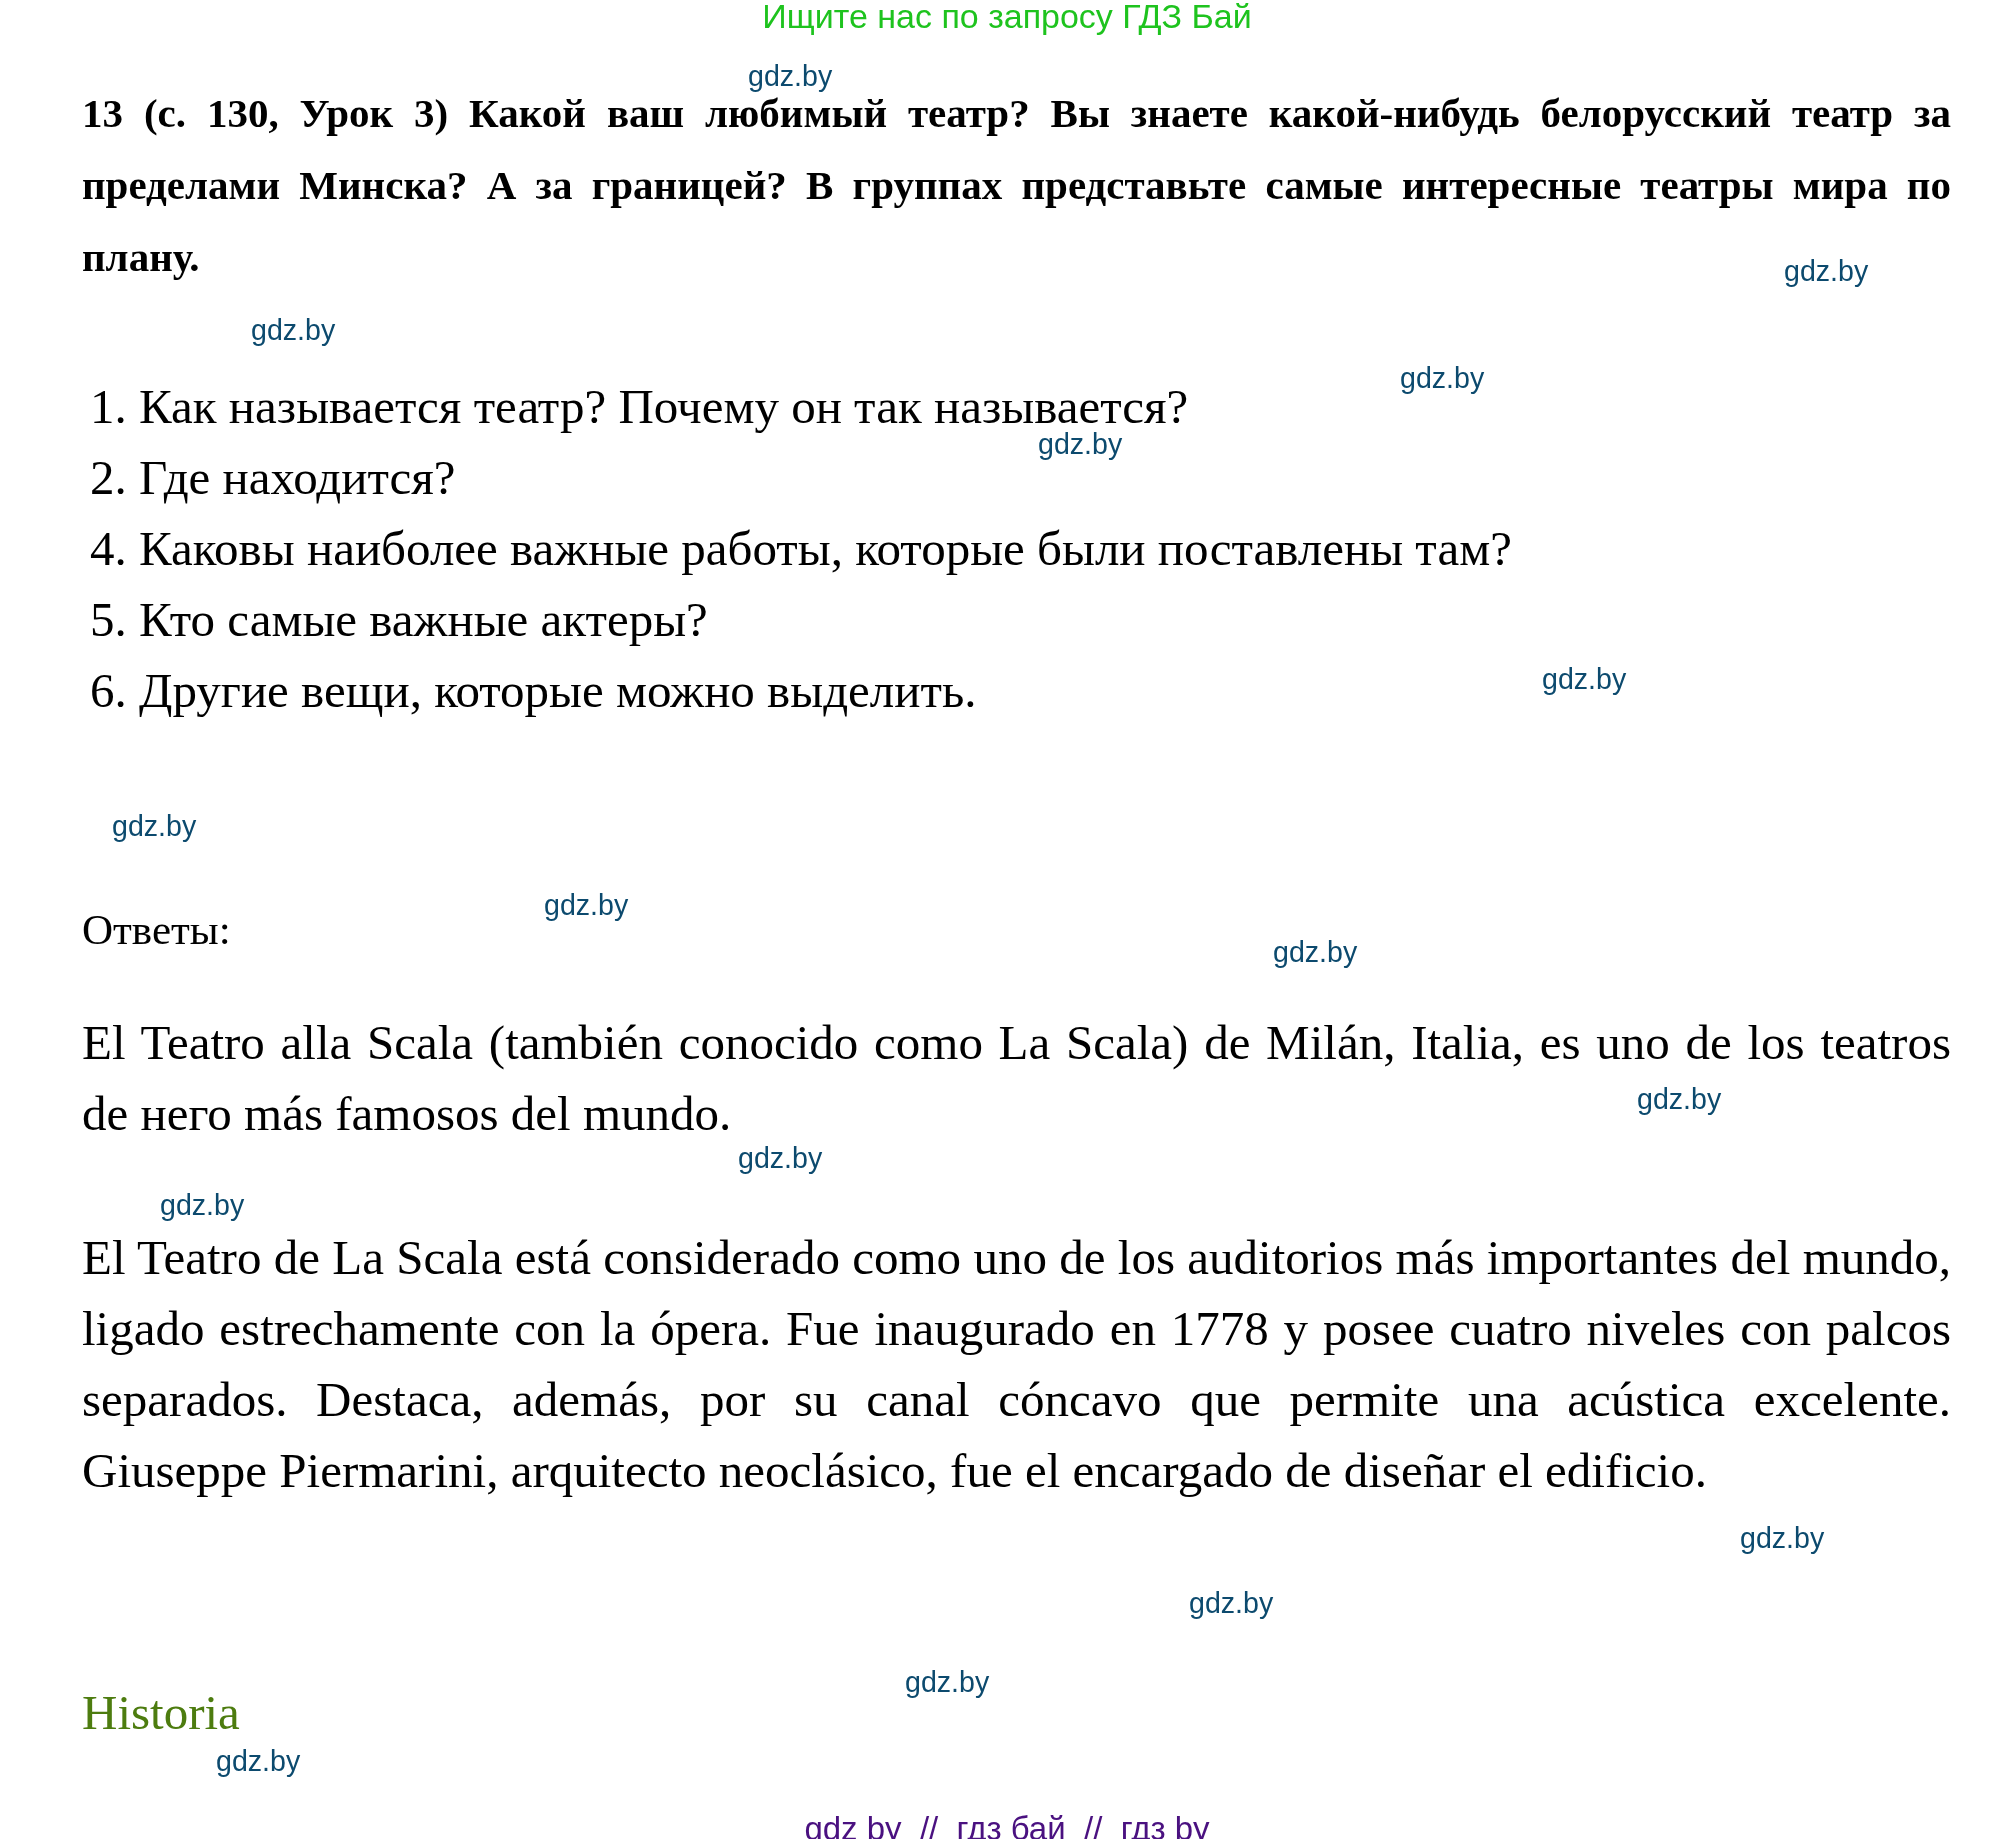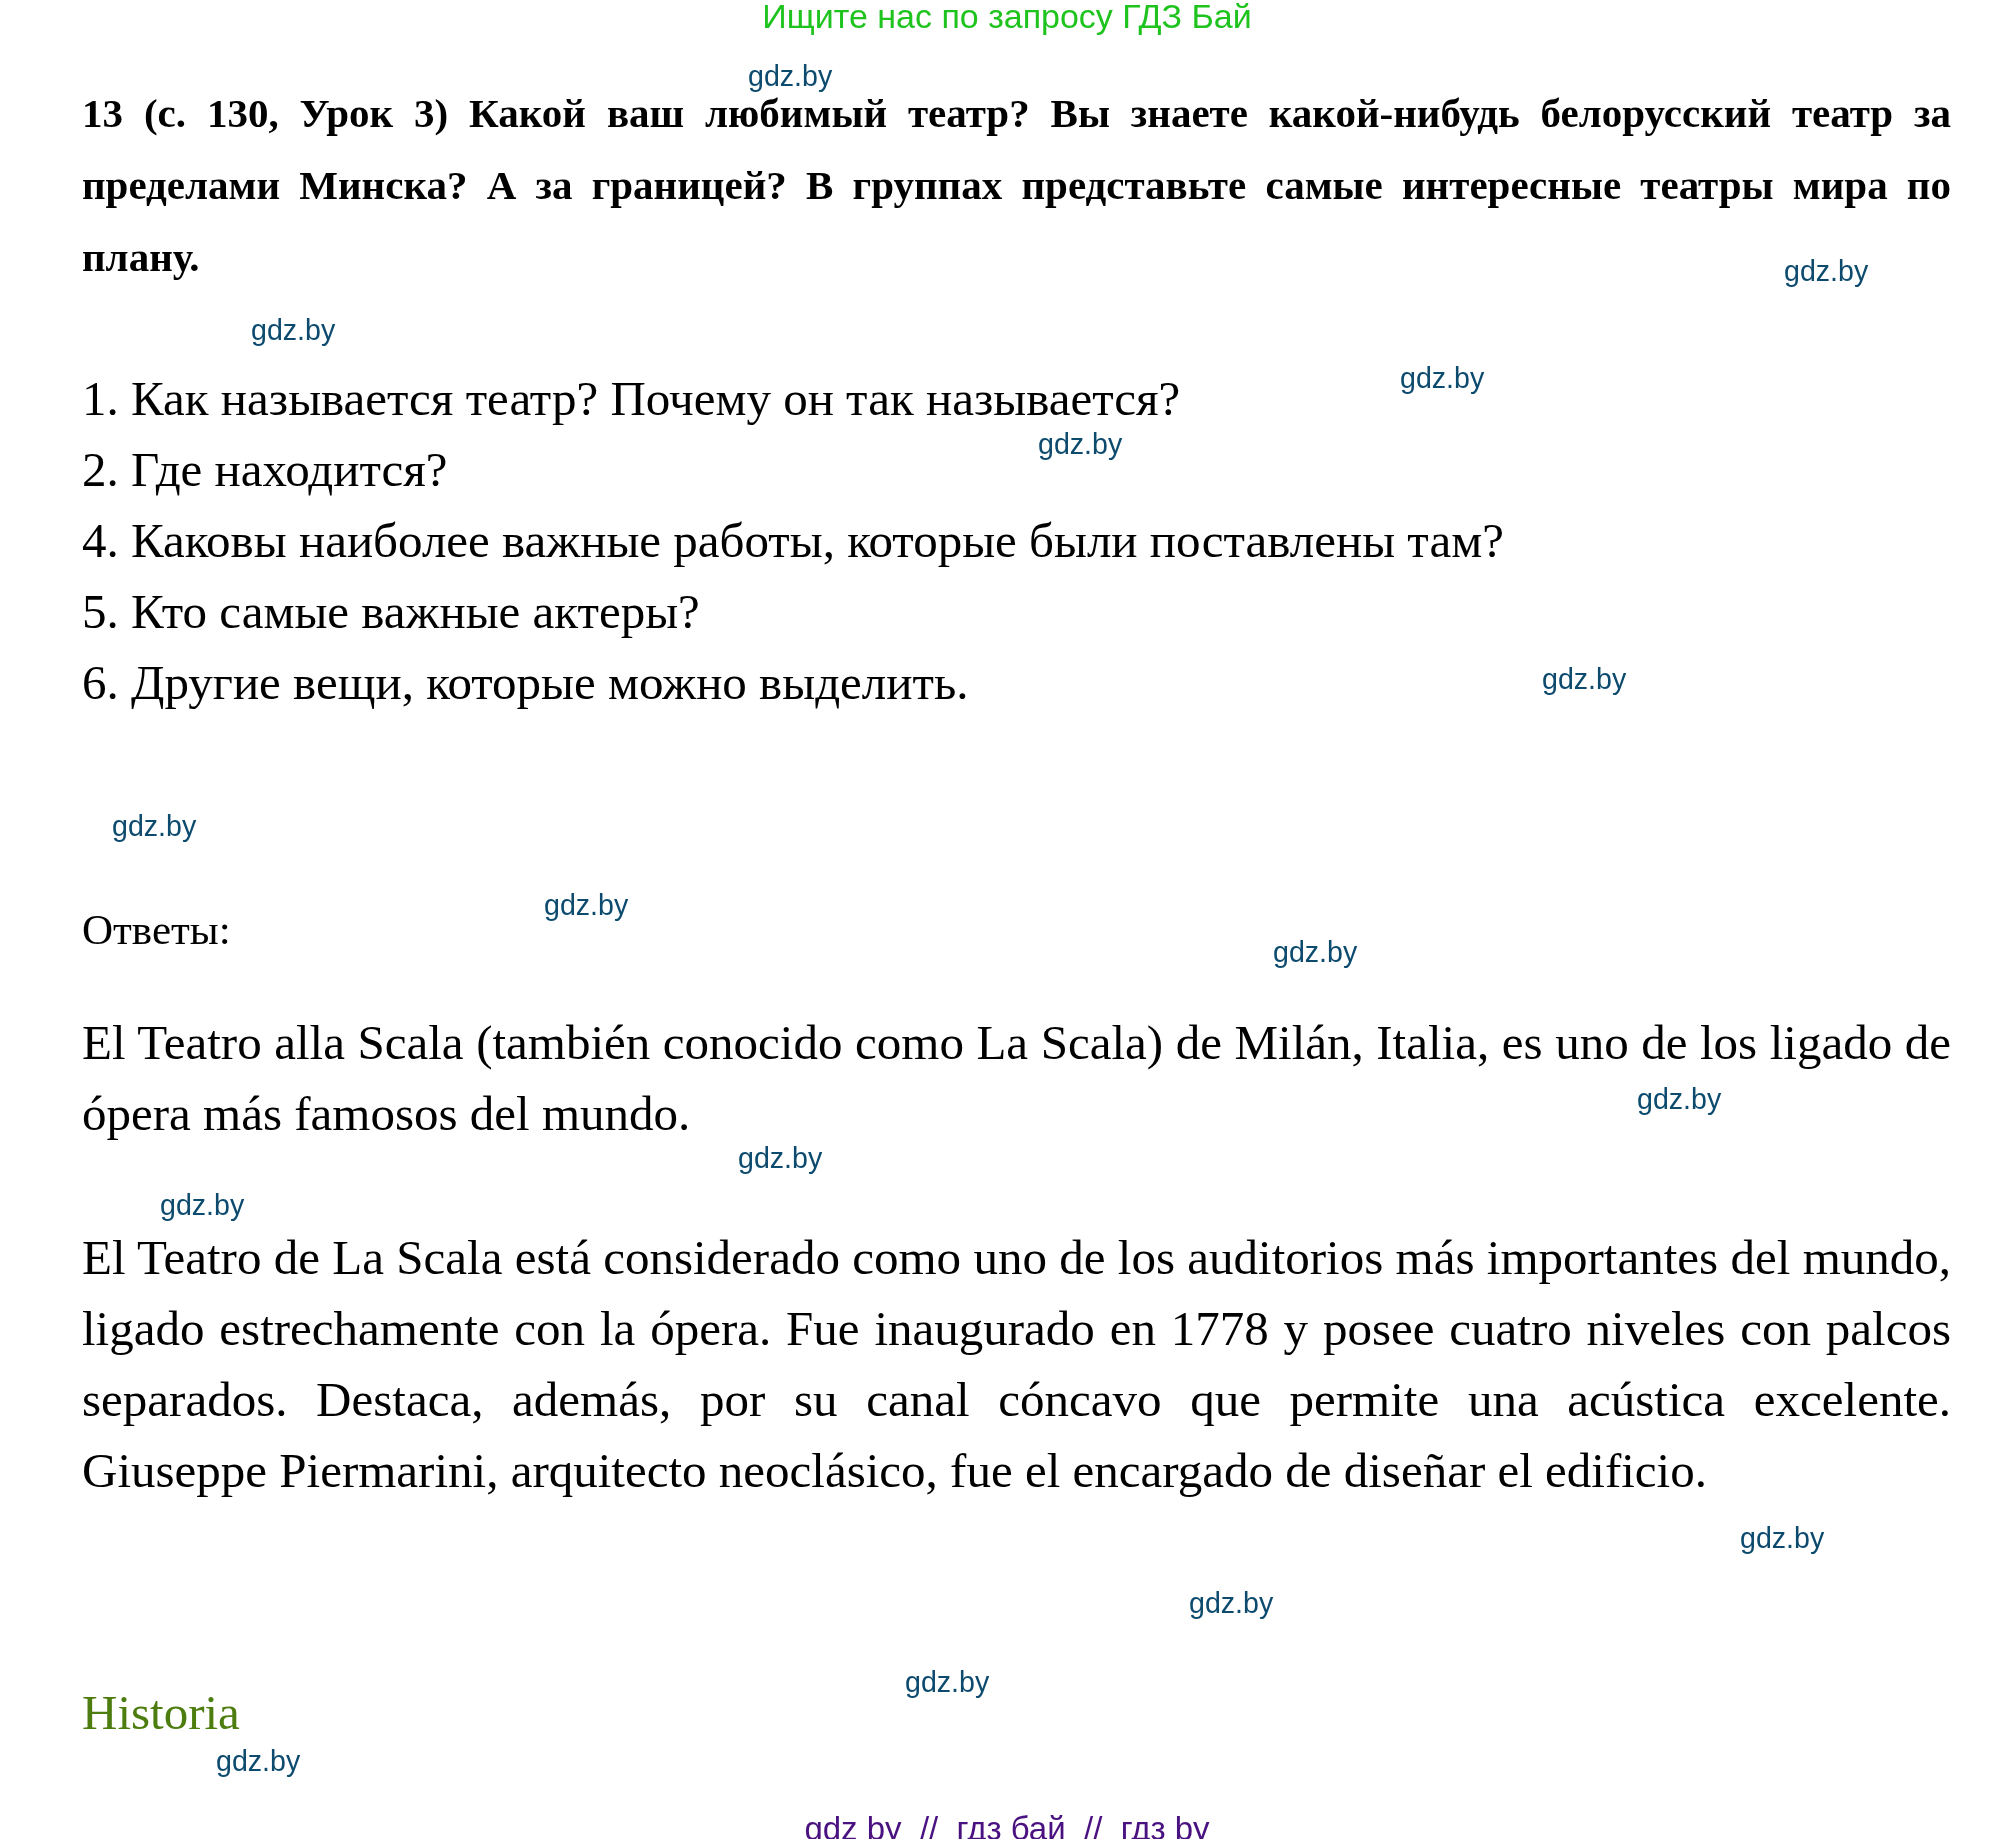--- a/index.html
+++ b/index.html
@@ -3,21 +3,21 @@
 <meta charset="utf-8">
 <style>
   html, body { margin:0; padding:0; background:#ffffff; }
   body { width:2014px; height:1839px; position:relative; overflow:hidden; }
   .abs { position:absolute; }
   .top-banner { left:0; width:2014px; top:-3.9px; text-align:center; color:#1ec31e;
     font-family:"Liberation Sans", sans-serif; font-size:34px; line-height:41px; }
   .title { left:82px; width:1869px; top:77px; font-family:"Liberation Serif", serif;
     font-weight:bold; font-size:41px; line-height:72px; color:#000; text-align:justify; text-align-last:left; }
   .list { left:82px; top:363px; width:1872px; font-family:"Liberation Serif", serif;
-    font-size:49px; line-height:71px; color:#000; margin:0; padding:0; list-style:none; }
+    font-size:49px; line-height:71px; color:#000; margin:8px; padding:0; list-style:none; }
   .answers-label { left:82px; top:869px; font-family:"Liberation Serif", serif; font-size:43px; color:#000; line-height:59px;margin-top:31px; }
   .para { left:82px; width:1869px; font-family:"Liberation Serif", serif; font-size:49px;
     line-height:71px; color:#000; text-align:justify; text-align-last:left; margin:0; }
   .p1 { top:1007px; }
   .p2 { top:1222px; }
   .historia { left:82px; top:1683px; font-family:"Liberation Serif", serif; font-size:49px; line-height:59px; color:#4d7c0f; }
   .wm { font-family:"Liberation Sans", sans-serif; font-size:28.6px; color:#0c4a6e; line-height:31.5px; white-space:nowrap; }
   .footer { left:0; width:2014px; top:1809px; text-align:center; color:#4a1180;
     font-family:"Liberation Sans", sans-serif; font-size:33px; line-height:39px; white-space:pre; }
 </style>
@@ -31,21 +31,21 @@
 <ul class="abs list">
   <li>1. Как называется театр? Почему он так называется?</li>
   <li>2. Где находится?</li>
   <li>4. Каковы наиболее важные работы, которые были поставлены там?</li>
   <li>5. Кто самые важные актеры?</li>
   <li>6. Другие вещи, которые можно выделить.</li>
 </ul>
 
 <div class="abs answers-label">Ответы:</div>
 
-<p class="abs para p1">El Teatro alla Scala (también conocido como La Scala) de Milán, Italia, es uno de los ligado de ópera más famosos del mundo.</p>
+<p class="abs para p1">El Teatro alla Scala (también conocido como La Scala) de Milán, Italia, es uno de los teatros de него más famosos del mundo.</p>
 <p class="abs para p2">El Teatro de La Scala está considerado como uno de los auditorios más importantes del mundo, ligado estrechamente con la ópera. Fue inaugurado en 1778 y posee cuatro niveles con palcos separados. Destaca, además, por su canal cóncavo que permite una acústica excelente. Giuseppe Piermarini, arquitecto neoclásico, fue el encargado de diseñar el edificio.</p>
 
 <div class="abs historia">Historia</div>
 
 <div class="abs wm" style="left:748px;top:61px;">gdz.by</div>
 <div class="abs wm" style="left:1784px;top:256px;">gdz.by</div>
 <div class="abs wm" style="left:251px;top:315px;">gdz.by</div>
 <div class="abs wm" style="left:1400px;top:363px;">gdz.by</div>
 <div class="abs wm" style="left:1038px;top:429px;">gdz.by</div>
 <div class="abs wm" style="left:1542px;top:664px;">gdz.by</div>

